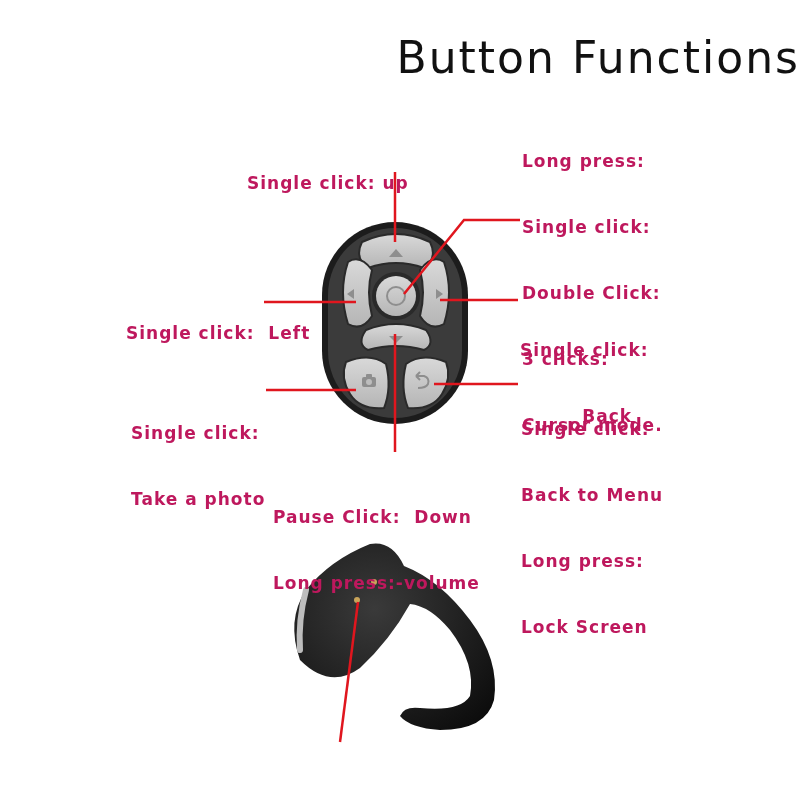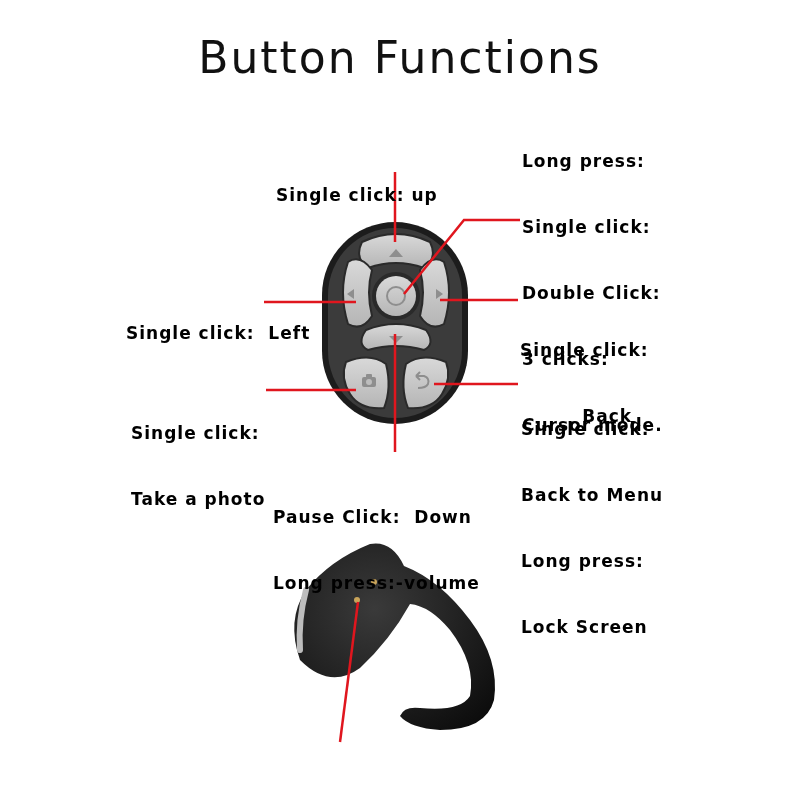--- a/index.html
+++ b/index.html
@@ -1,21 +1,21 @@
 <!DOCTYPE html>
 <html><head>
 <meta charset="utf-8">
 <style>
   html, body { margin: 0; padding: 0; background: #ffffff; }
   body { width: 800px; height: 800px; position: relative; overflow: hidden;
          font-family: "DejaVu Sans", sans-serif; color: #111; }
-  .title { position: absolute; left: 0; top: 32px; width: 800px; text-align: center;
+  .title { position: absolute; left: 0; top: 32px; width: 800px; text-align: right;
            font-size: 44px; letter-spacing: 2px; font-weight: normal; }
   .label { position: absolute; font-size: 17px; line-height: 22px; letter-spacing: 1px;
-           font-weight: bold; white-space: pre; color: #000000; }
+           font-weight: bold; white-space: pre; color: #be185d; }
   .label span { display: block; }
   svg.overlay { position: absolute; left: 0; top: 0; }
 </style>
 </head>
 <body>
 
 <div class="title">Button Functions</div>
 
 <svg class="overlay" width="800" height="800" viewBox="0 0 800 800">
   <defs>
@@ -74,21 +74,21 @@
     <polyline points="520,220 464,220 404,294"></polyline>
     <line x1="264" y1="302" x2="356" y2="302"></line>
     <line x1="440" y1="300" x2="518" y2="300"></line>
     <line x1="266" y1="390" x2="356" y2="390"></line>
     <line x1="434" y1="384" x2="518" y2="384"></line>
     <line x1="395" y1="334" x2="395" y2="452"></line>
     <line x1="358" y1="602" x2="340" y2="742"></line>
   </g>
 </svg>
 
-<div class="label" style="left:247px; top:140px;margin-left:29px;">
+<div class="label" style="left:247px; top:128px;">
   <span>Single click: up</span>
 </div>
 
 <div class="label" style="left:522px; top:106px;">
   <span>Long press:</span>
   <span>Single click:</span>
   <span>Double Click:</span>
   <span>3 clicks:</span>
   <span>Cursor mode.</span>
 </div>

